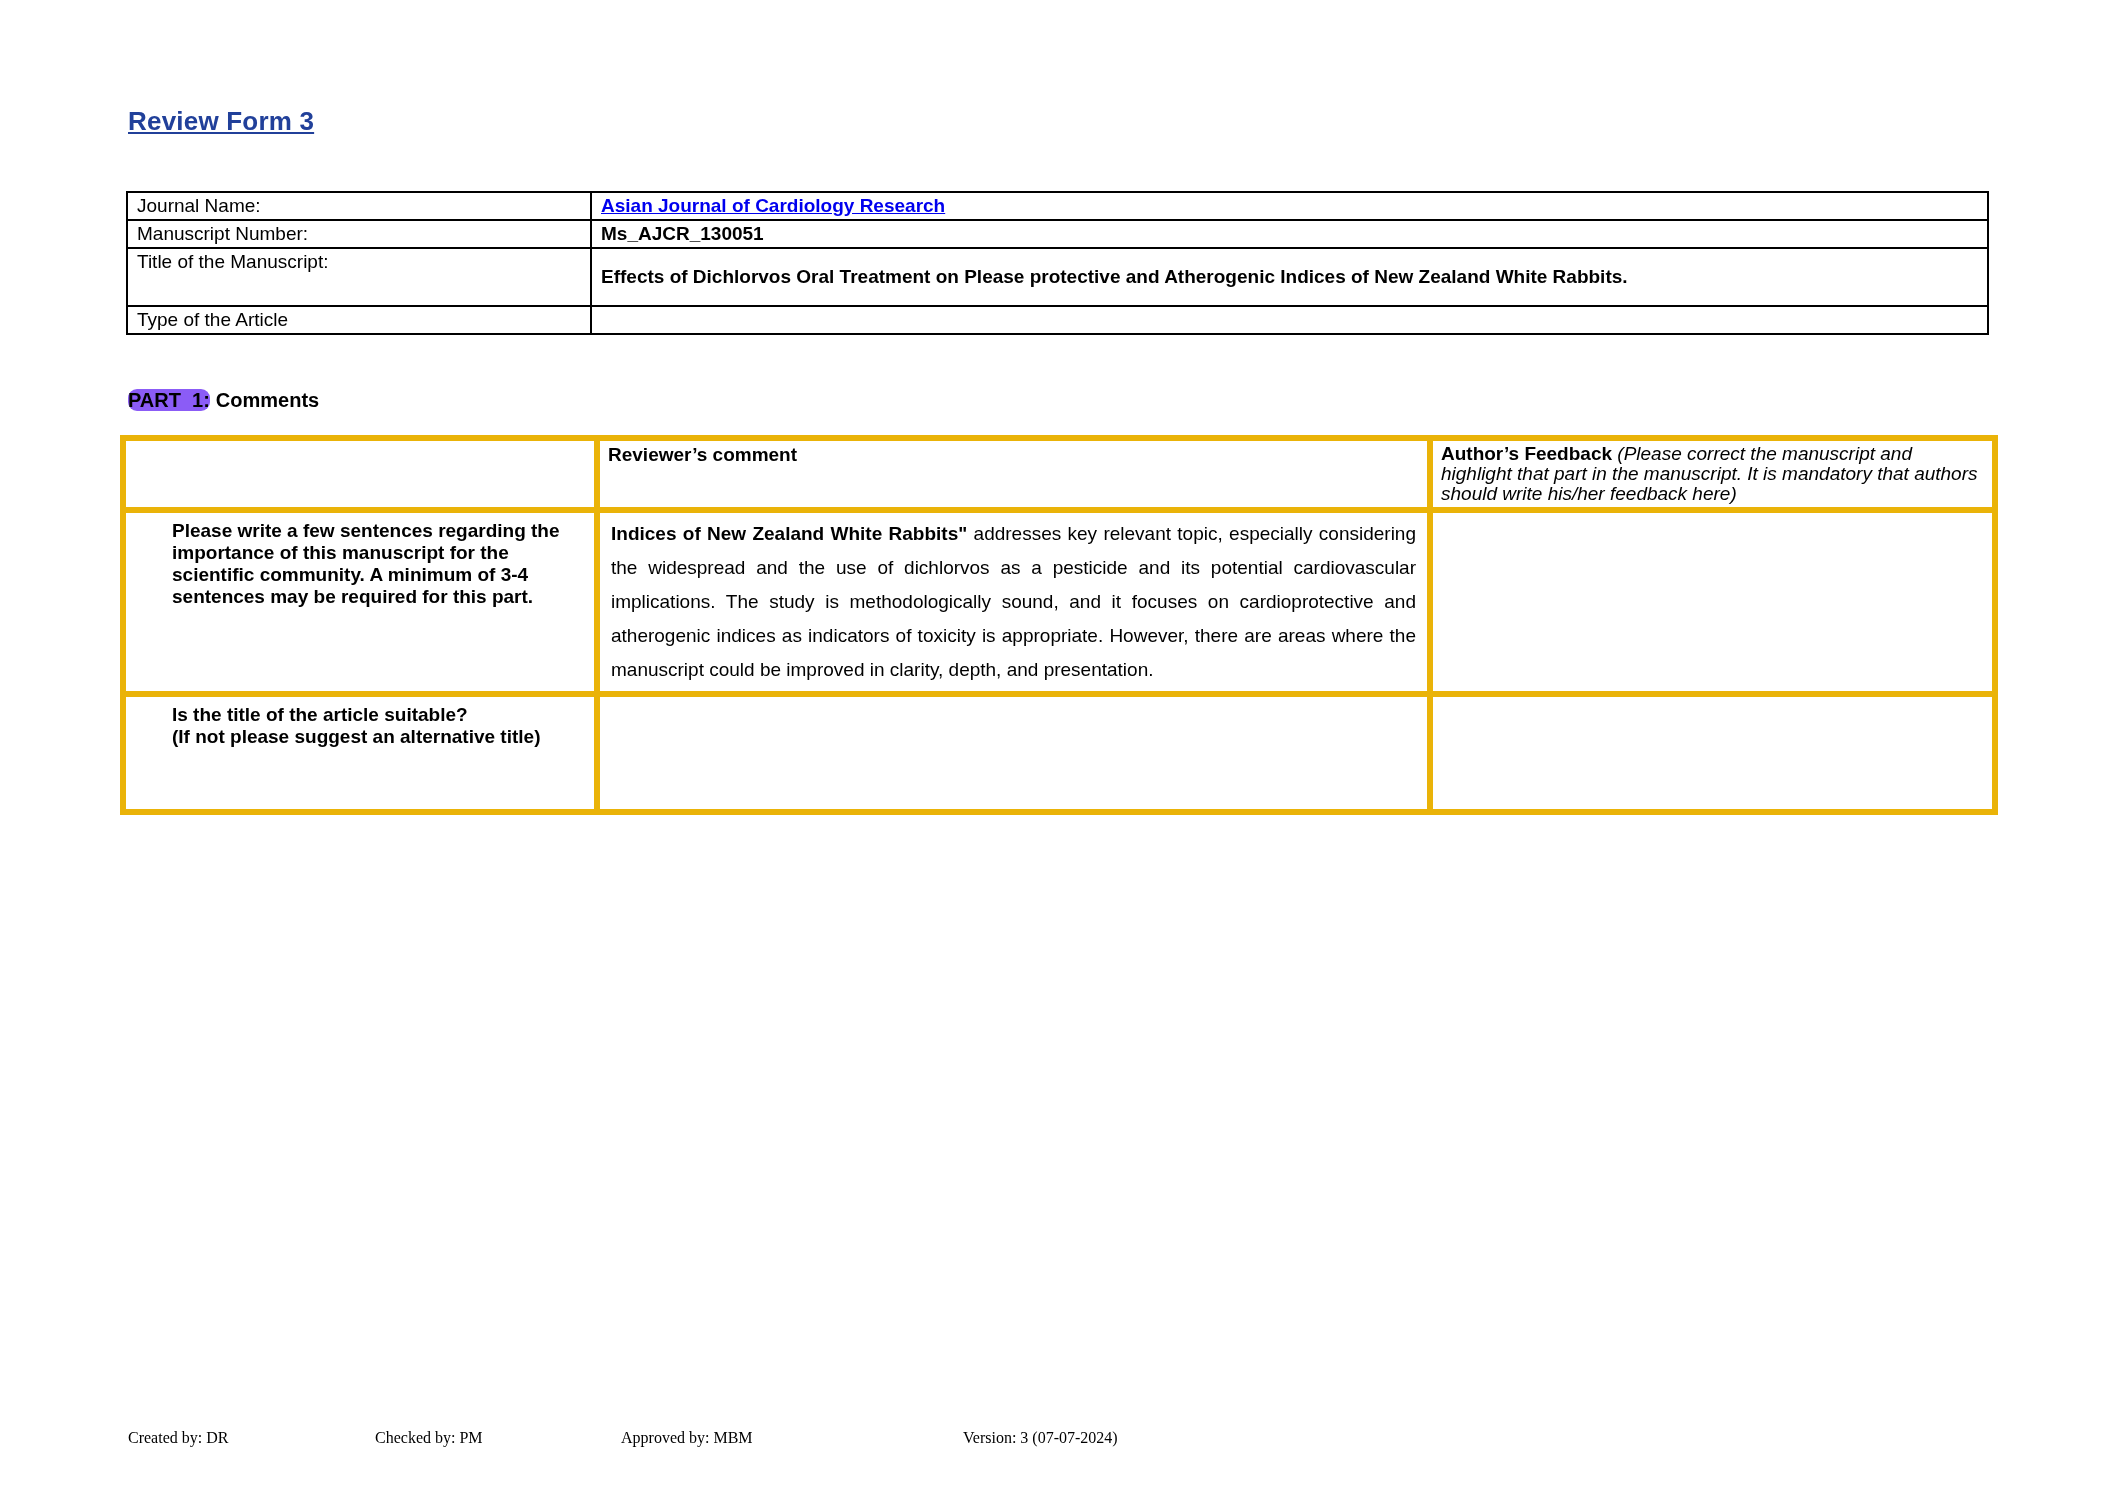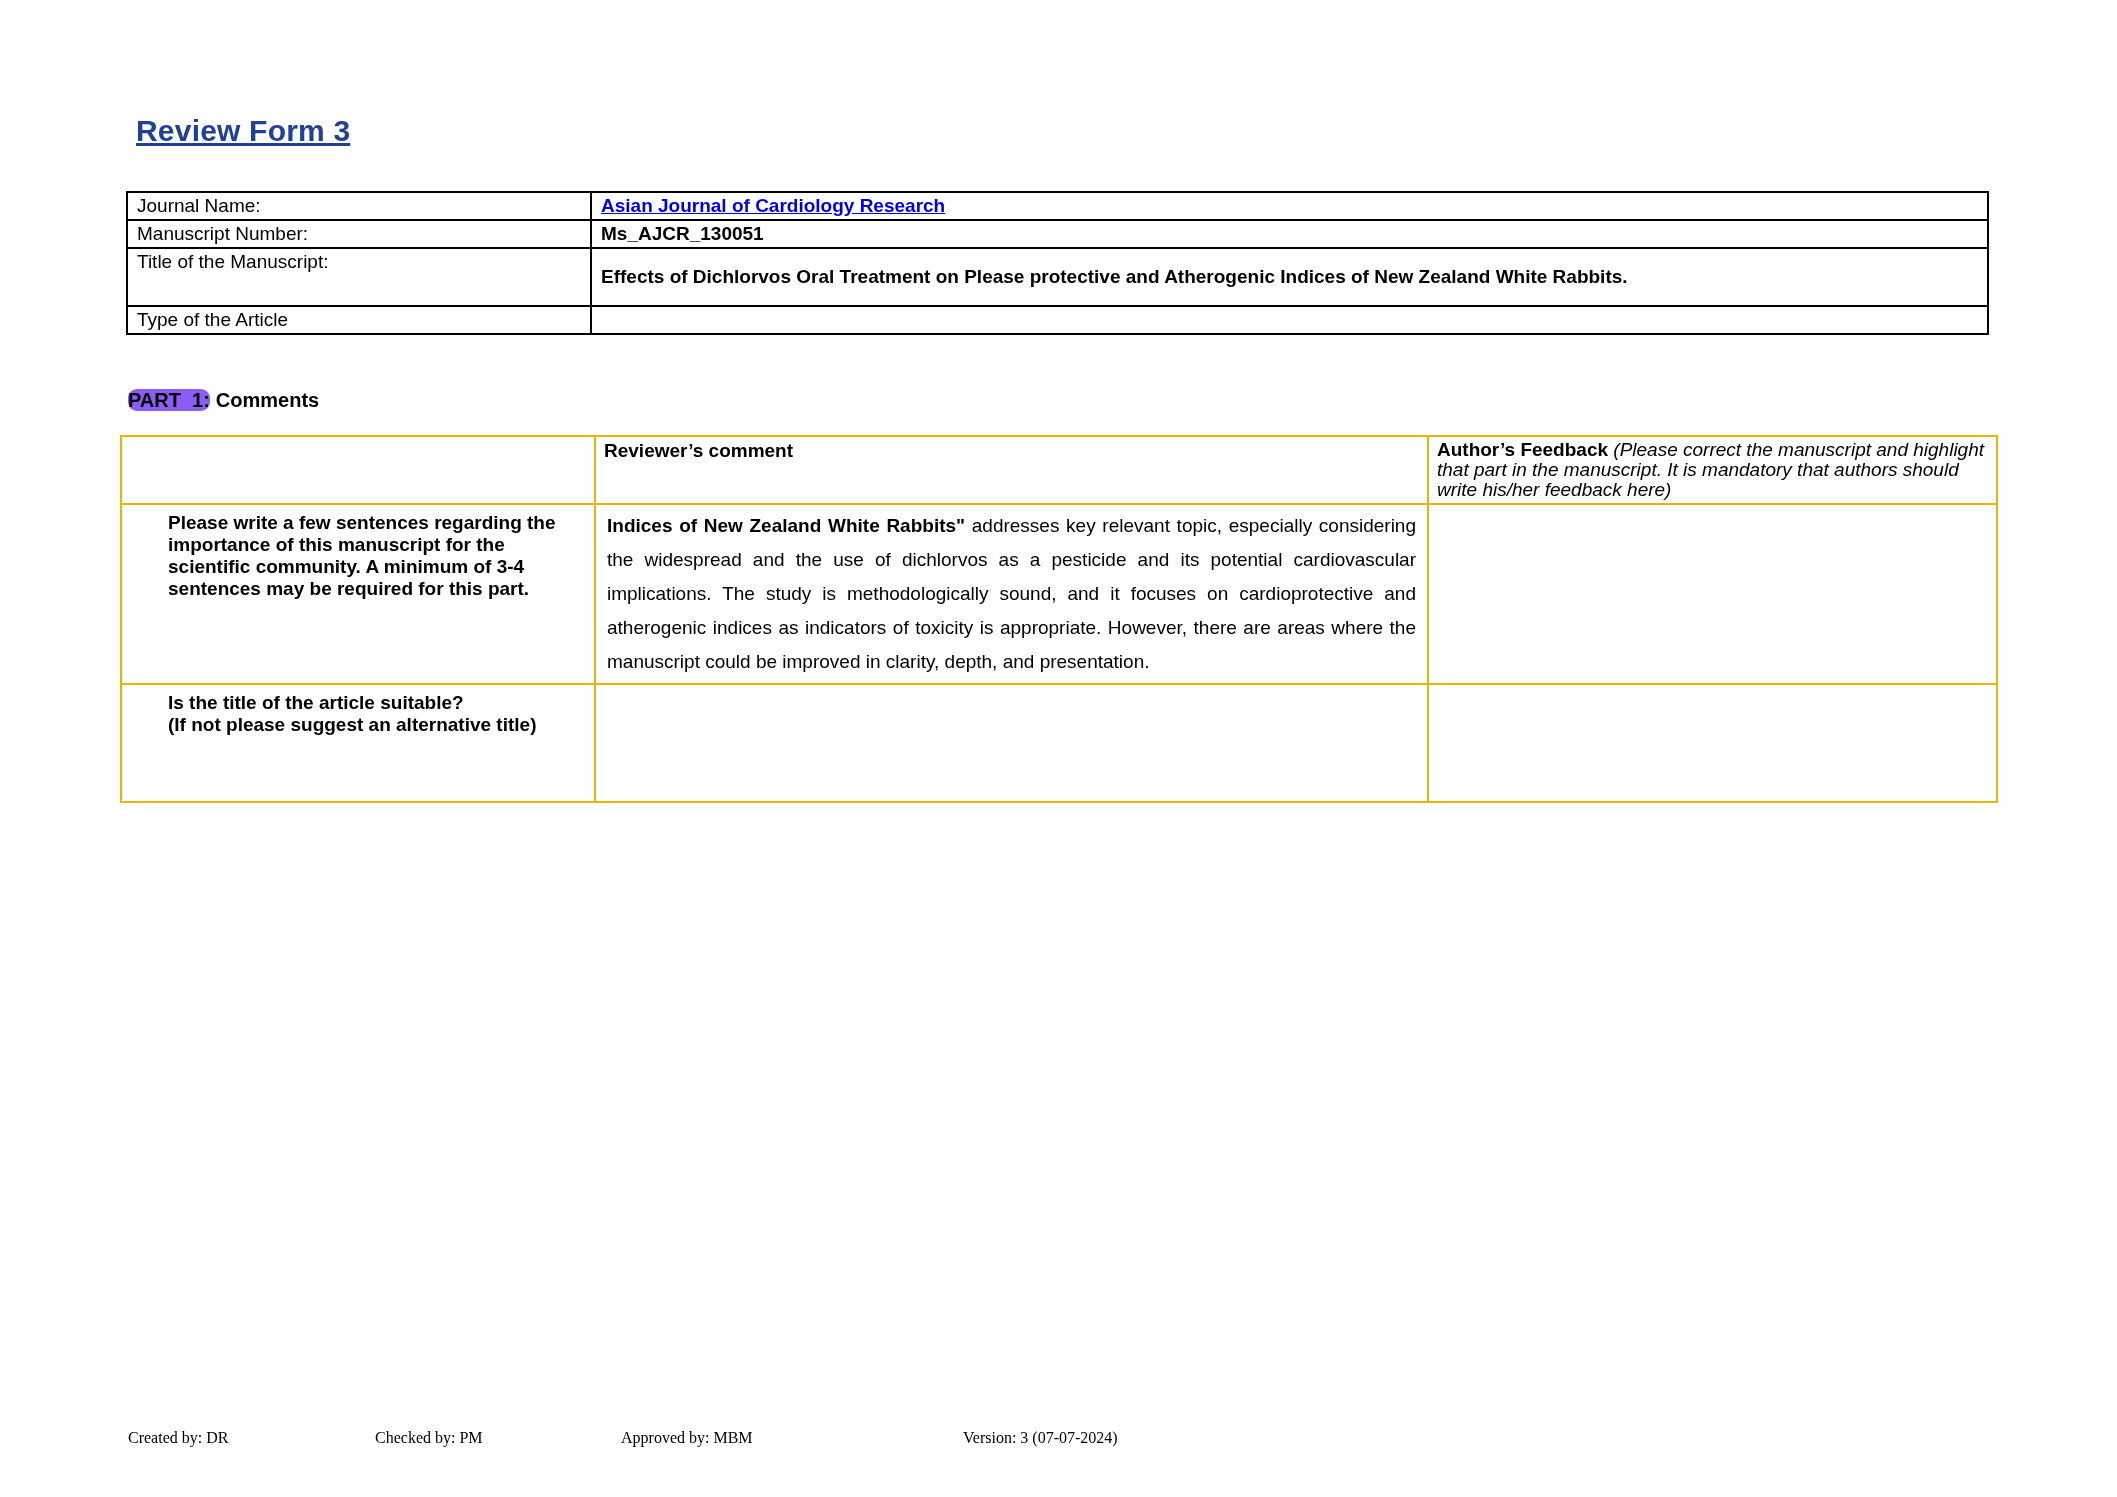--- a/index.html
+++ b/index.html
@@ -6,21 +6,21 @@
   html, body { margin: 0; padding: 0; }
   body {
     width: 2117px; height: 1497px;
     background: #ffffff; color: #000000;
     font-family: "Liberation Sans", sans-serif;
     position: relative;
   }
 
   .doc-title {
     position: absolute; left: 128px; top: 106px;
-    margin: 8px; font-size: 30px; font-weight: bold;
+    margin: 0; font-size: 26px; font-weight: bold;
     color: #21409A; text-decoration: underline;
     letter-spacing: 0.2px;
   }
 
   
   .meta-table {
     position: absolute; left: 126px; top: 191px;
     width: 1863px; border-collapse: collapse; table-layout: fixed;
     font-size: 19px;
     border-radius: 32px;
@@ -42,21 +42,21 @@
   }
   .part1 .hl { background: #8b5cf6; white-space: pre; border-radius: 9px; }
   .part1 .txt { margin-left: 6px; }
 
   
   .comments-table {
     position: absolute; left: 120px; top: 435px;
     width: 1878px; border-collapse: collapse; table-layout: fixed;
   }
   .comments-table td {
-    border: 2px solid #eab308; vertical-align: top;
+    border: 6px solid #eab308; vertical-align: top;
     padding: 3px 8px; font-size: 19px; overflow: hidden;
   }
   .comments-table tr.hdr td { height: 62px; }
   .comments-table tr.row1 td { height: 151px; }
   .comments-table tr.row2 td { height: 118px; }
   .hdr-reviewer { font-weight: bold; }
   .hdr-feedback { font-size: 17px; line-height: 20px; padding-top: 4px; }
   .hdr-feedback .b { font-weight: bold; }
   .hdr-feedback .i { font-style: italic; }
   .q-cell {

